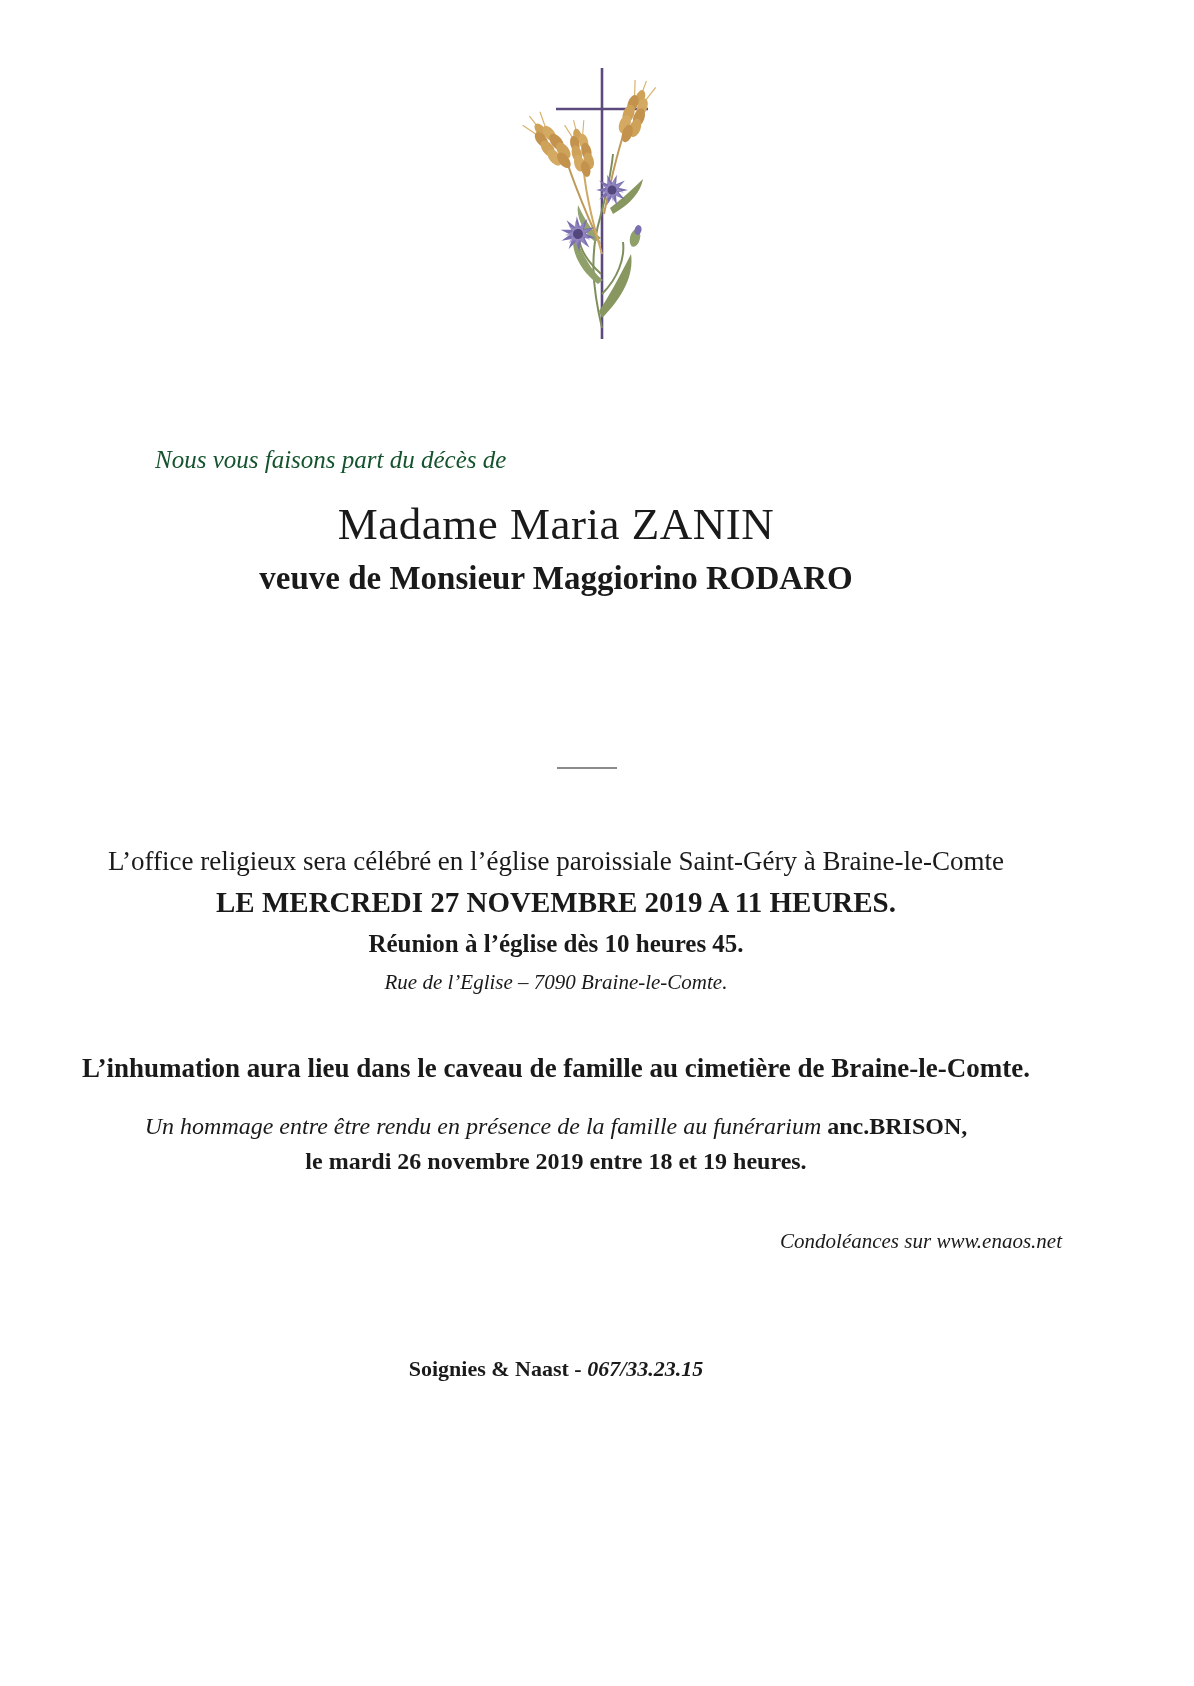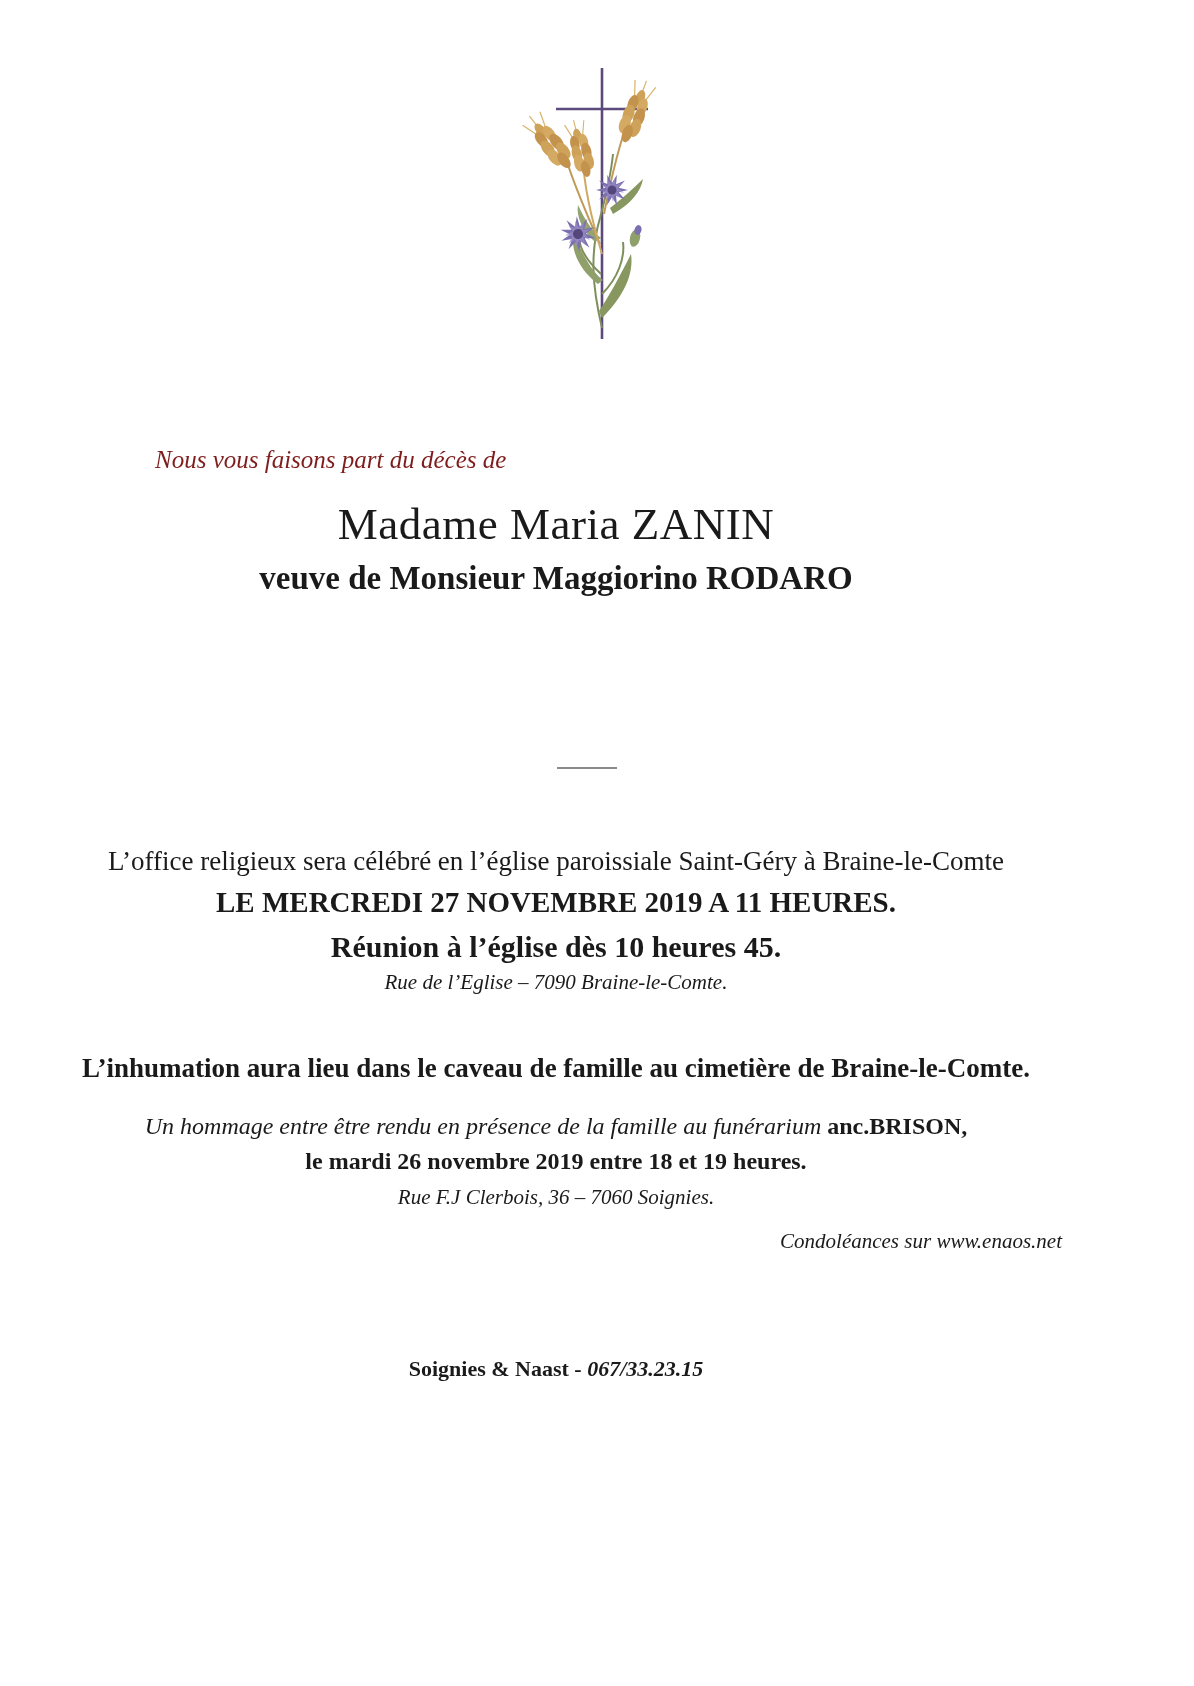--- a/index.html
+++ b/index.html
@@ -20,21 +20,21 @@
   .col {
     left: 60px;
     width: 992px;
     text-align: center;
   }
   .intro-line {
     left: 155px;
     top: 446px;
     font-style: italic;
     font-size: 25px;
-    color: #7f1d1d;
+    color: #14532d;
   }
   .deceased-name {
     top: 498px;
     font-size: 45px;
     letter-spacing: 0.5px;
   }
   .relation-line {
     top: 560px;
     font-size: 33px;
     font-weight: bold;
@@ -54,21 +54,21 @@
     top: 846px;
     font-size: 27px;
   }
   .datetime-line {
     top: 886px;
     font-size: 29px;
     font-weight: bold;
   }
   .meeting-line {
     top: 930px;
-    font-size: 30px;
+    font-size: 25px;
     font-weight: bold;
   }
   .addr-line1 {
     top: 970px;
     font-size: 21px;
     font-style: italic;
   }
   .burial-line {
     top: 1053px;
     font-size: 27px;
@@ -186,19 +186,18 @@
 
   <div class="abs col office-line">L’office religieux sera célébré en l’église paroissiale Saint-Géry à Braine-le-Comte</div>
   <div class="abs col datetime-line">LE MERCREDI 27 NOVEMBRE 2019 A 11 HEURES.</div>
   <div class="abs col meeting-line">Réunion à l’église dès 10 heures 45.</div>
   <div class="abs col addr-line1">Rue de l’Eglise – 7090 Braine-le-Comte.</div>
 
   <div class="abs col burial-line">L’inhumation aura lieu dans le caveau de famille au cimetière de Braine-le-Comte.</div>
 
   <div class="abs col tribute-line1"><span>Un hommage entre être rendu en présence de la famille au funérarium </span><span class="bold-upright">anc.BRISON,</span></div>
   <div class="abs col tribute-line2">le mardi 26 novembre 2019 entre 18 et 19 heures.</div>
-  <div class="abs col addr-line2">Rue F.J Clerbois, 36 – 7060 Soignies.</div>
 
   <div class="abs condolences-line">Condoléances sur www.enaos.net</div>
 
   <div class="abs col footer-contact"><span>Soignies &amp; Naast - </span><span class="phone-italic">067/33.23.15</span></div>
 
 </div>
 
 </body></html>

